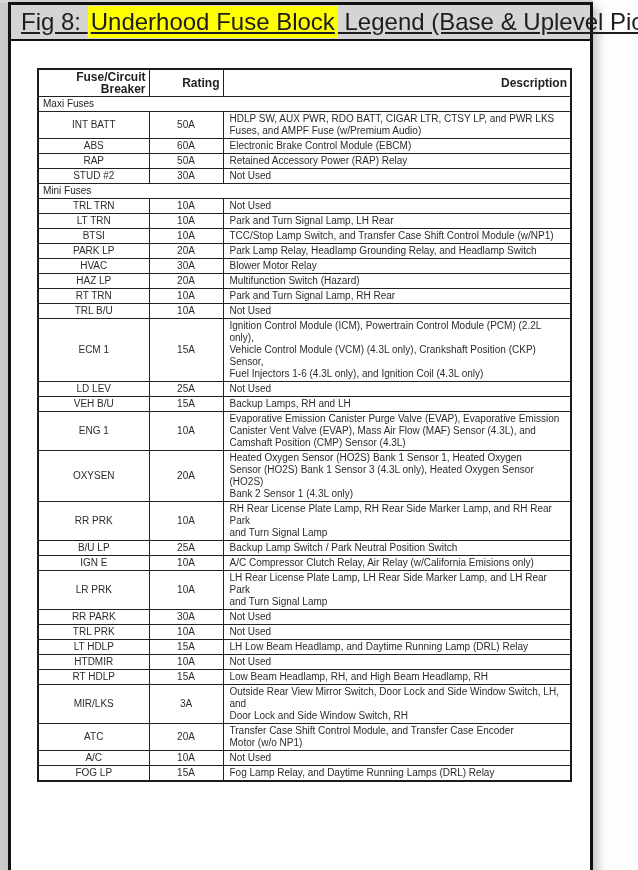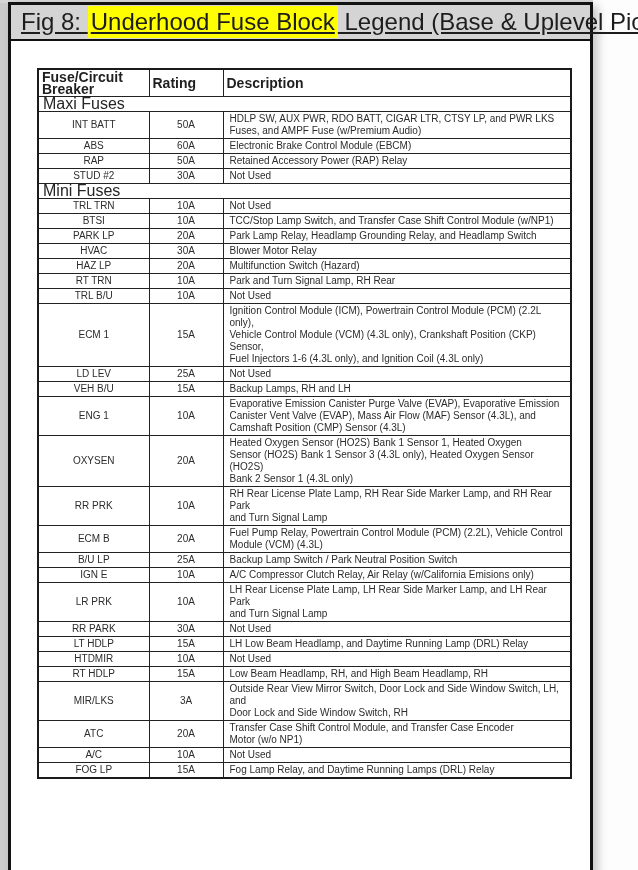--- a/index.html
+++ b/index.html
@@ -67,38 +67,38 @@
   .fuse-table col.c-name   { width: 111px; }
   .fuse-table col.c-rating { width: 74px;  }
   .fuse-table col.c-desc   { width: 348px; }
   .fuse-table th, .fuse-table td {
     border: 1px solid #222222;
     padding: 1px 3px;
     line-height: 12px;
     vertical-align: middle;
   }
   .fuse-table th {
-    font-size: 14px;
+    font-size: 12px;
     font-weight: bold;
     height: 14px;
-    text-align: left;
+    text-align: right;
     color: #1f1f1f;
   }
   .fuse-table tr { height: 13px; }
   .fuse-table td.name, .fuse-table td.rating { text-align: center; }
   .fuse-table td.desc {
     text-align: left;
     padding-left: 6px;
     white-space: pre-line;
     margin-left: 13px;
   }
   .fuse-table tr.section-row td {
     text-align: left;
     padding-left: 4px;
-    font-size: 16px;
+    font-size: 10px;
     color: #252525;
   }
 </style>
 </head>
 <body>
 
 <div class="canvas" style="--highlight: #ffff00; --titlebar-bg: #d4d4d4; --page-bg: #ffffff; --gutter: #cbcbcb;">
   <div class="gutter"></div>
   <div class="top-strip"></div>
 
@@ -148,20 +148,25 @@
             </tr>
             <tr class="section-row">
               <td colspan="3">Mini Fuses</td>
             </tr>
             <tr>
               <td class="name">TRL TRN</td>
               <td class="rating">10A</td>
               <td class="desc">Not Used</td>
             </tr>
             <tr>
+              <td class="name">LT TRN</td>
+              <td class="rating">10A</td>
+              <td class="desc">Park and Turn Signal Lamp, LH Rear</td>
+            </tr>
+            <tr>
               <td class="name">BTSI</td>
               <td class="rating">10A</td>
               <td class="desc">TCC/Stop Lamp Switch, and Transfer Case Shift Control Module (w/NP1)</td>
             </tr>
             <tr>
               <td class="name">PARK LP</td>
               <td class="rating">20A</td>
               <td class="desc">Park Lamp Relay, Headlamp Grounding Relay, and Headlamp Switch</td>
             </tr>
             <tr>
@@ -215,44 +220,43 @@
 Sensor (HO2S) Bank 1 Sensor 3 (4.3L only), Heated Oxygen Sensor (HO2S)
 Bank 2 Sensor 1 (4.3L only)</td>
             </tr>
             <tr>
               <td class="name">RR PRK</td>
               <td class="rating">10A</td>
               <td class="desc">RH Rear License Plate Lamp, RH Rear Side Marker Lamp, and RH Rear Park
 and Turn Signal Lamp</td>
             </tr>
             <tr>
-              <td class="name">ECM B</td>
-              <td class="rating">20A</td>
-              <td class="desc">Fuel Pump Relay, Powertrain Control Module (PCM) (2.2L), Vehicle Control
-Module (VCM) (4.3L)</td>
-            </tr>
-            <tr>
               <td class="name">B/U LP</td>
               <td class="rating">25A</td>
               <td class="desc">Backup Lamp Switch / Park Neutral Position Switch</td>
             </tr>
             <tr>
               <td class="name">IGN E</td>
               <td class="rating">10A</td>
               <td class="desc">A/C Compressor Clutch Relay, Air Relay (w/California Emisions only)</td>
             </tr>
             <tr>
               <td class="name">LR PRK</td>
               <td class="rating">10A</td>
               <td class="desc">LH Rear License Plate Lamp, LH Rear Side Marker Lamp, and LH Rear Park
 and Turn Signal Lamp</td>
             </tr>
             <tr>
               <td class="name">RR PARK</td>
               <td class="rating">30A</td>
+              <td class="desc">Not Used</td>
+            </tr>
+            <tr>
+              <td class="name">TRL PRK</td>
+              <td class="rating">10A</td>
               <td class="desc">Not Used</td>
             </tr>
             <tr>
               <td class="name">LT HDLP</td>
               <td class="rating">15A</td>
               <td class="desc">LH Low Beam Headlamp, and Daytime Running Lamp (DRL) Relay</td>
             </tr>
             <tr>
               <td class="name">HTDMIR</td>
               <td class="rating">10A</td>

